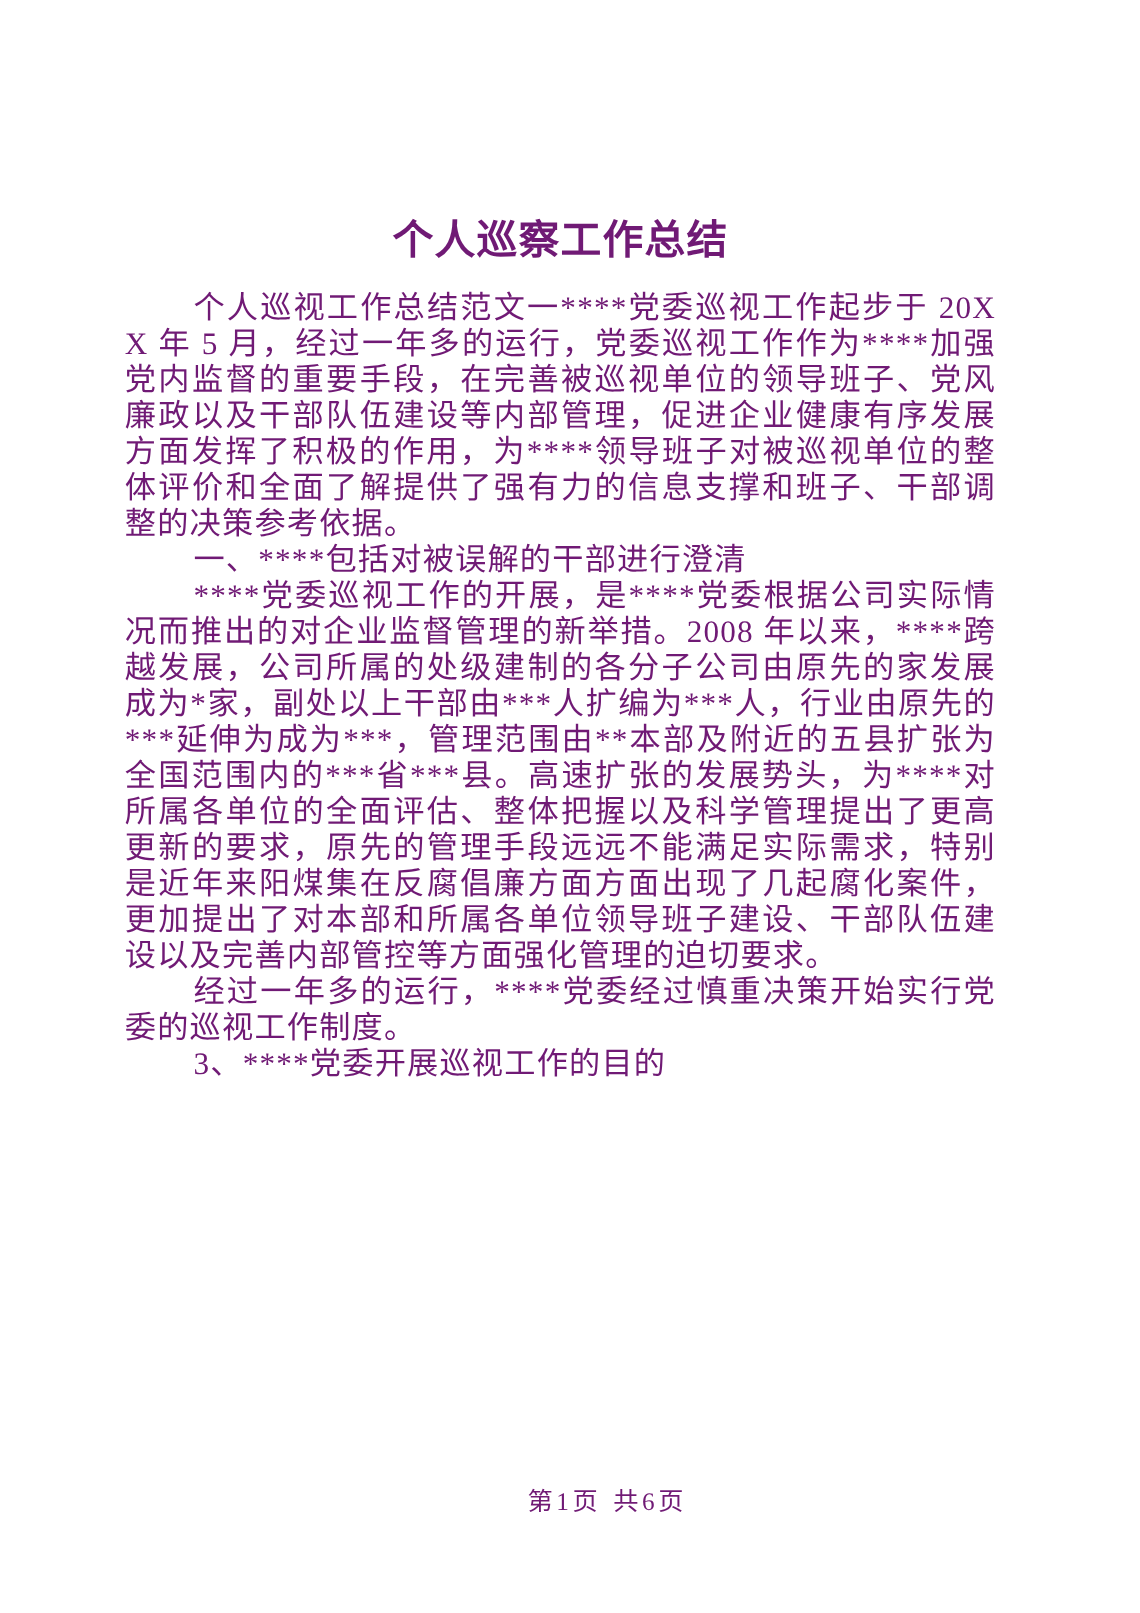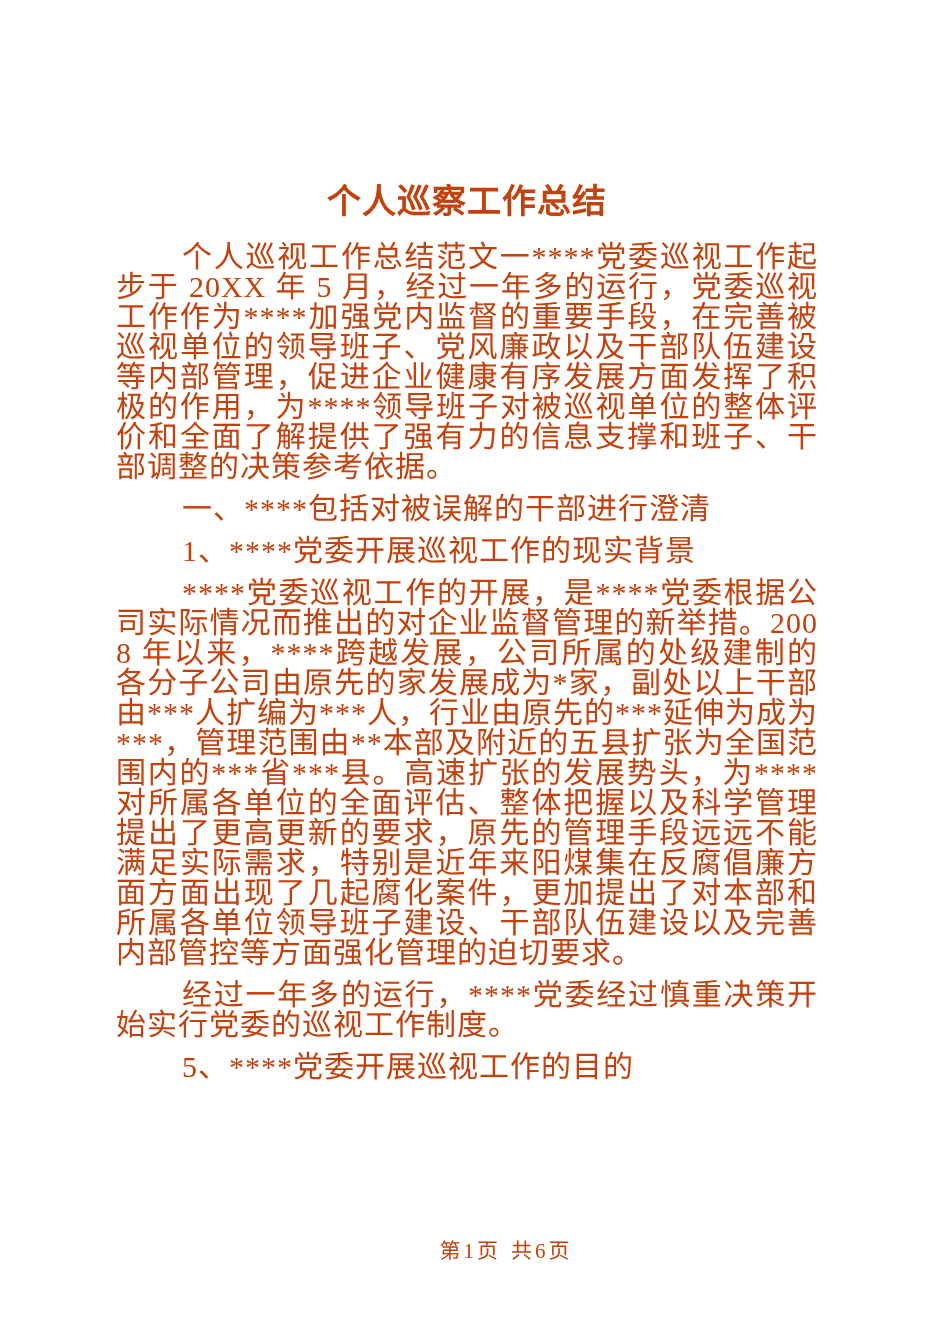--- a/index.html
+++ b/index.html
@@ -5,41 +5,41 @@
   html, body {
     margin: 0;
     padding: 0;
     background: #ffffff;
   }
   .page {
     position: relative;
     width: 950px;
     height: 1344px;
     background: #ffffff;
-    color: #c2410c;
+    color: #701a75;
     font-family: "Liberation Serif", "DejaVu Serif", serif;
     overflow: hidden;
   }
   .content {
     position: absolute;
     left: 104px;
     top: 180px;
     width: 726px;
   }
   .doc-title {
     margin: 0 0 18px 0;
     font-size: 34px;
     line-height: 44px;
     font-weight: 700;
     text-align: center;
     letter-spacing: 1px;
   }
   .para {
-    margin: 12px;
-    font-size: 30px;
+    margin: 0;
+    font-size: 26px;
     line-height: 30px;
     letter-spacing: 1px;
     text-align: justify;
     text-justify: inter-character;
     text-indent: 2.2em;
     word-break: break-all;
   }
   .footer {
     position: absolute;
     top: 1238px;
@@ -63,27 +63,26 @@
 <body>
 
 <div class="page">
   <div class="content">
     <h1 class="doc-title">个人巡察工作总结</h1>
 
     <p class="para">个人巡视工作总结范文一****党委巡视工作起步于 20XX 年 5 月，经过一年多的运行，党委巡视工作作为****加强党内监督的重要手段，在完善被巡视单位的领导班子、党风廉政以及干部队伍建设等内部管理，促进企业健康有序发展方面发挥了积极的作用，为****领导班子对被巡视单位的整体评价和全面了解提供了强有力的信息支撑和班子、干部调整的决策参考依据。</p>
 
     <p class="para">一、****包括对被误解的干部进行澄清</p>
 
-    <p class="para">1、****党委开展巡视工作的现实背景</p>
 
     <p class="para">****党委巡视工作的开展，是****党委根据公司实际情况而推出的对企业监督管理的新举措。2008 年以来，****跨越发展，公司所属的处级建制的各分子公司由原先的家发展成为*家，副处以上干部由***人扩编为***人，行业由原先的***延伸为成为***，管理范围由**本部及附近的五县扩张为全国范围内的***省***县。高速扩张的发展势头，为****对所属各单位的全面评估、整体把握以及科学管理提出了更高更新的要求，原先的管理手段远远不能满足实际需求，特别是近年来阳煤集在反腐倡廉方面方面出现了几起腐化案件，更加提出了对本部和所属各单位领导班子建设、干部队伍建设以及完善内部管控等方面强化管理的迫切要求。</p>
 
     <p class="para">经过一年多的运行，****党委经过慎重决策开始实行党委的巡视工作制度。</p>
 
-    <p class="para">5、****党委开展巡视工作的目的</p>
+    <p class="para">3、****党委开展巡视工作的目的</p>
 
   </div>
 
   <div class="footer">
     <span class="inner">
       <span>第1页</span><span class="gap"></span><span>共6页</span>
     </span>
   </div>
 </div>
 

